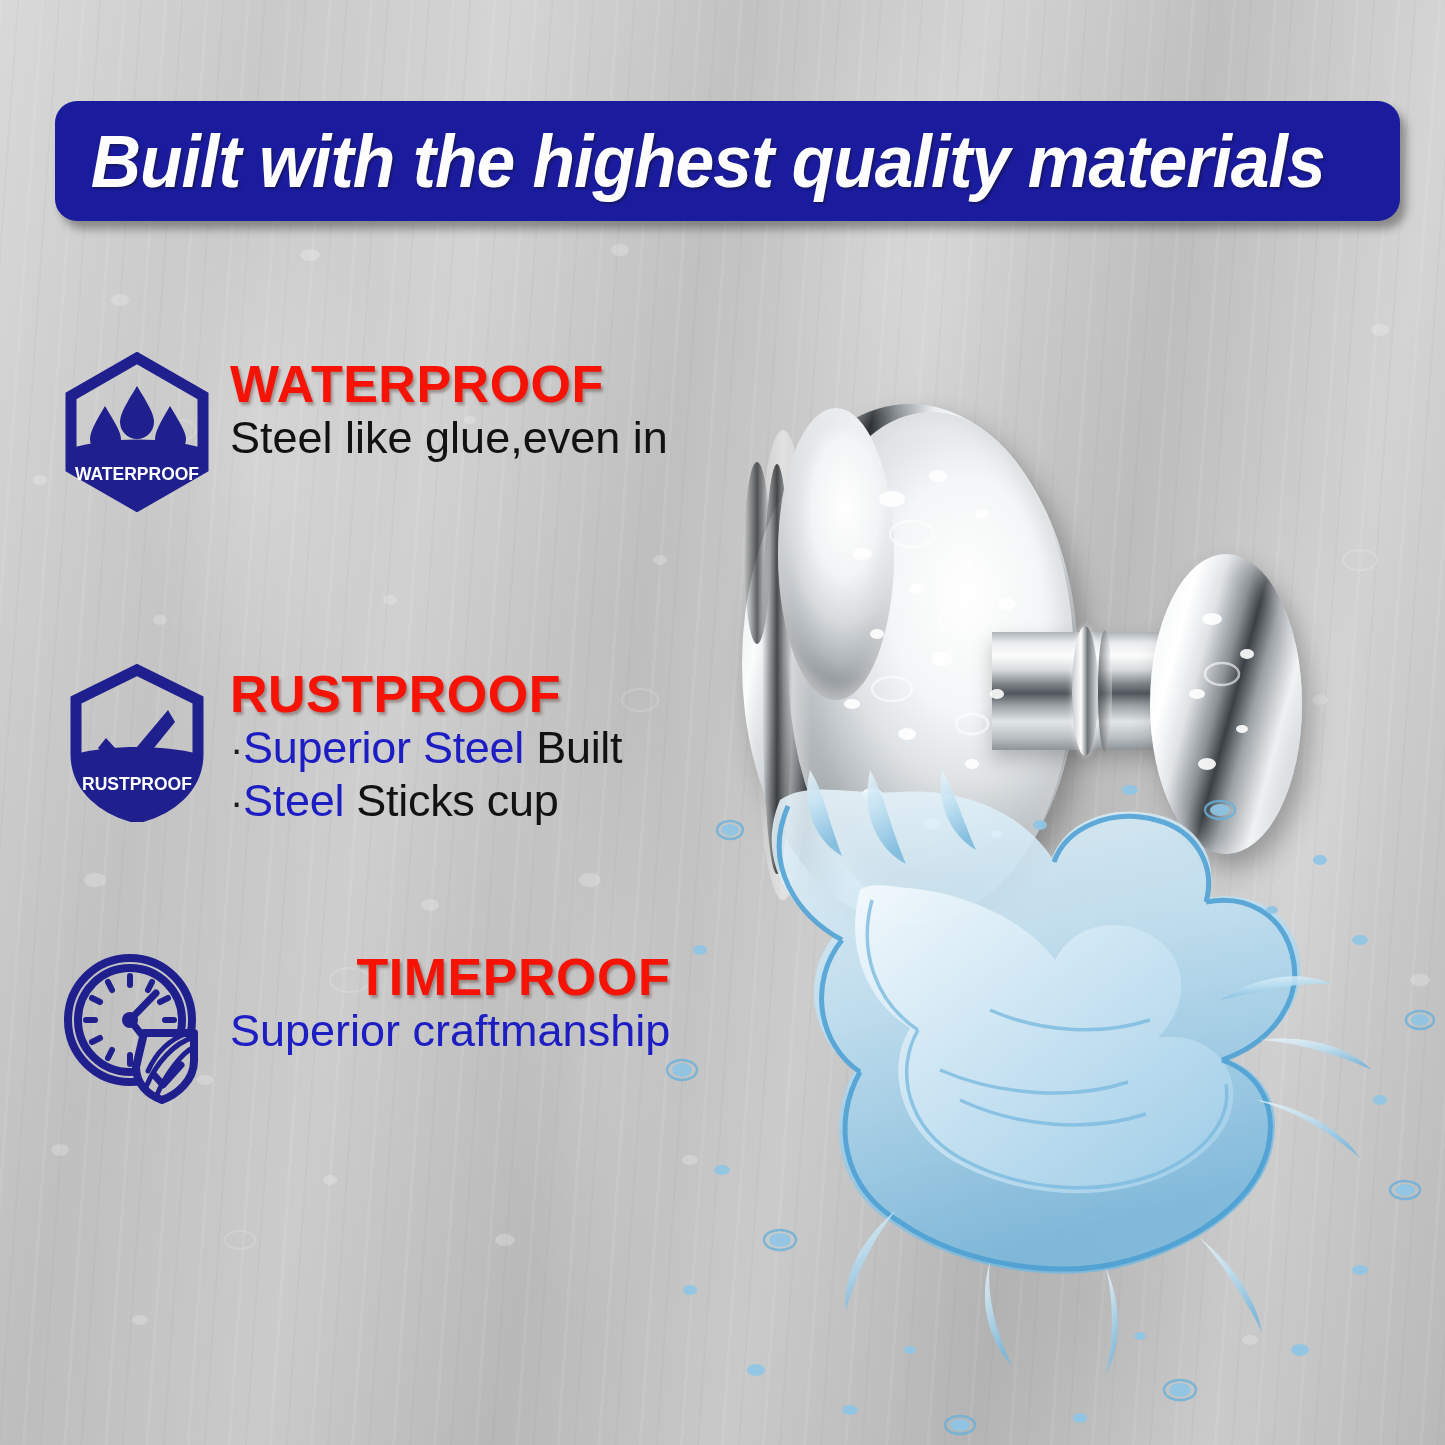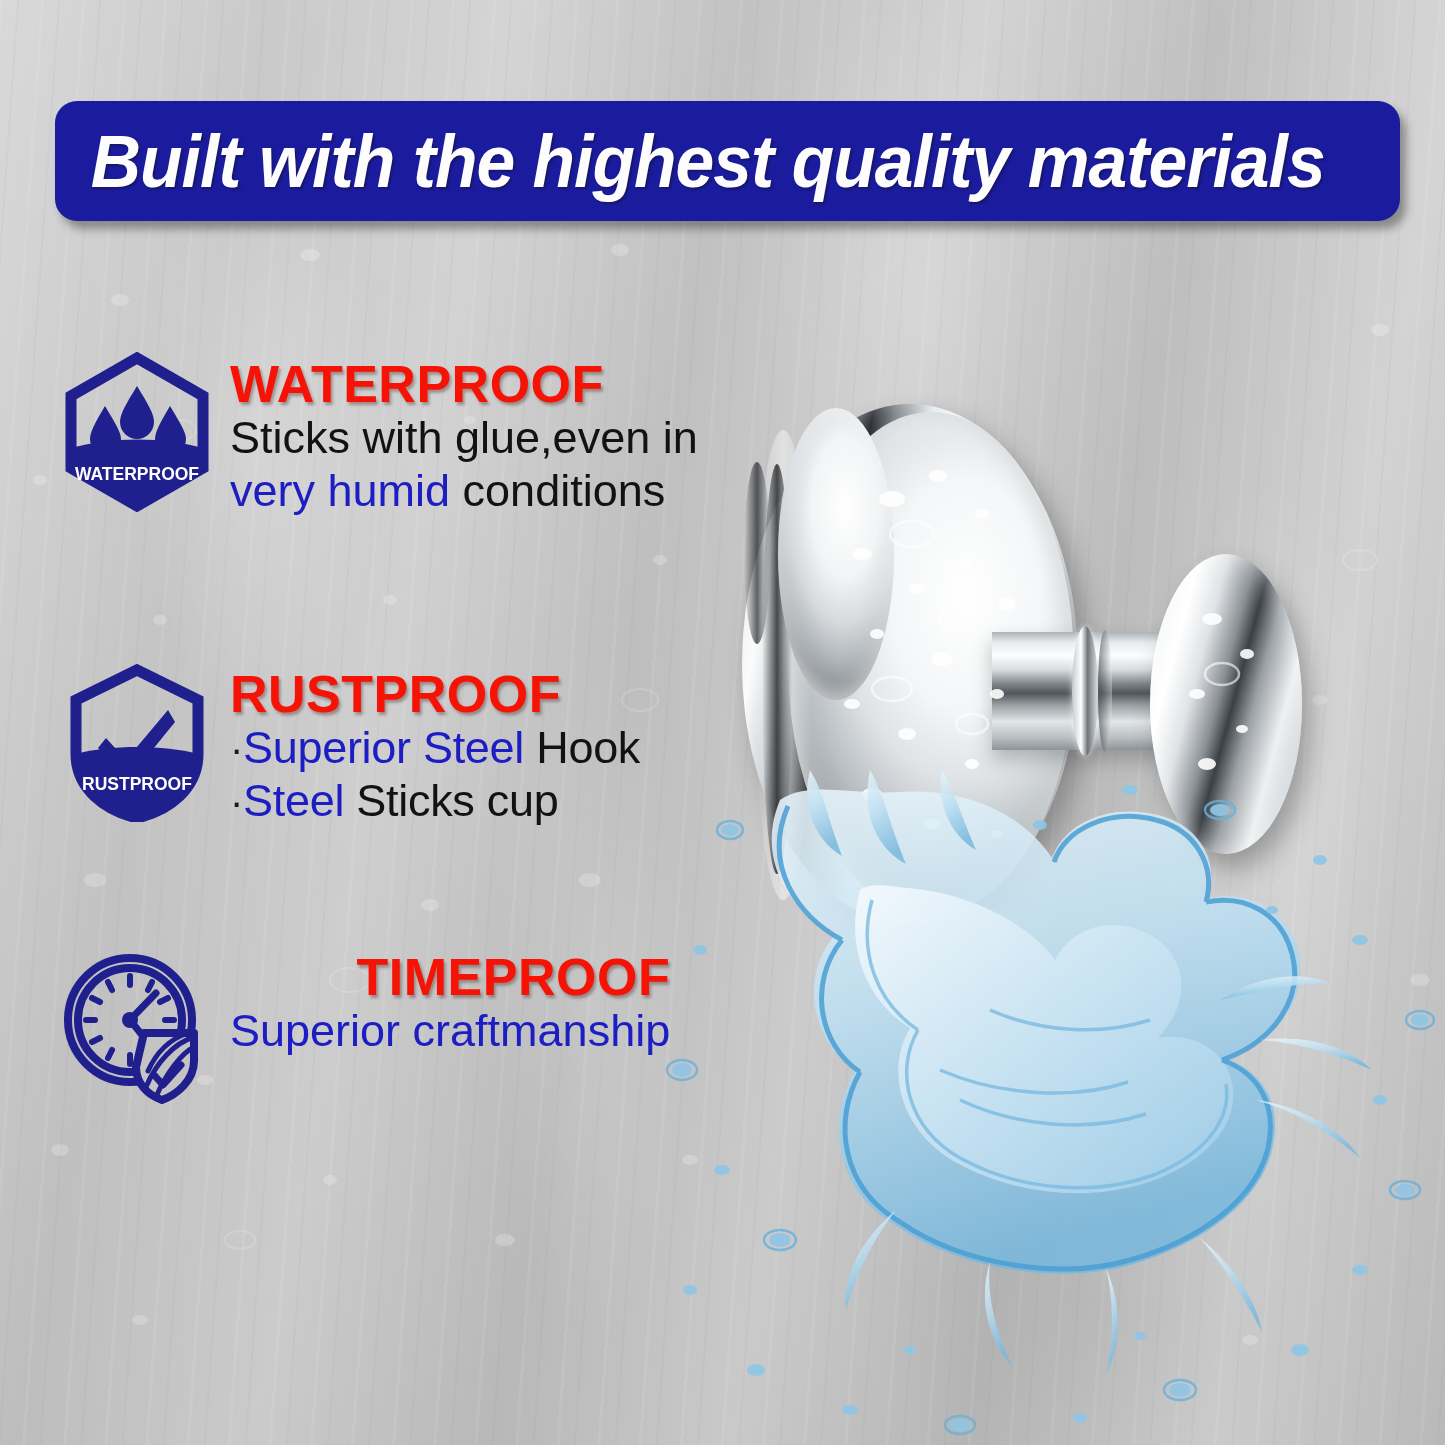--- a/index.html
+++ b/index.html
@@ -386,24 +386,21 @@
           <path d="M75 34 C 64 52, 58 62, 58 70 a17 17 0 0 0 34 0 C 92 62, 86 52, 75 34 Z"></path>
           <path d="M43 54 C 33 71, 28 80, 28 87 a15.5 15.5 0 0 0 31 0 C 59 80, 53 71, 43 54 Z"></path>
           <path d="M108 54 C 98 71, 93 80, 93 87 a15.5 15.5 0 0 0 31 0 C 124 80, 118 71, 108 54 Z"></path>
         </g>
         <text x="75" y="128" text-anchor="middle" font-family="Liberation Sans, sans-serif" font-size="17.5" font-weight="bold" fill="#ffffff" letter-spacing="0">WATERPROOF</text>
       </svg>
     </div>
     <div class="f-body">
       <div class="f-title">WATERPROOF</div>
       <div class="f-line">
-        <span>Sticks with glue,even in</span>
-      </div>
-      <div class="f-line">
-        <span class="blue">very humid</span><span> conditions</span>
+        <span>Steel like glue,even in</span>
       </div>
     </div>
   </div>
 
   <div class="feature f2">
     <div class="f-icon">
       <svg viewBox="0 0 150 160" width="150" height="160">
         <clipPath id="shclip">
           <path d="M75 8 L136 38 L136 92 C 136 126, 108 148, 75 156 C 42 148, 14 126, 14 92 L14 38 Z"></path>
         </clipPath>
@@ -411,21 +408,21 @@
         <g clip-path="url(#shclip)">
           <path d="M-8 100 C 28 80, 122 80, 158 100 L158 172 L-8 172 Z" fill="#1f1f8e"></path>
         </g>
         <path d="M44 76 L64 98 L106 48 L113 60 L66 118 L36 86 Z" fill="#1f1f8e"></path>
         <text x="75" y="128" text-anchor="middle" font-family="Liberation Sans, sans-serif" font-size="17.5" font-weight="bold" fill="#ffffff">RUSTPROOF</text>
       </svg>
     </div>
     <div class="f-body">
       <div class="f-title">RUSTPROOF</div>
       <div class="f-line tight">
-        <span class="bullet">·</span><span class="blue">Superior Steel</span><span> Hook</span>
+        <span class="bullet">·</span><span class="blue">Superior Steel</span><span> Built</span>
       </div>
       <div class="f-line tight">
         <span class="bullet">·</span><span class="blue">Steel</span><span> Sticks cup</span>
       </div>
     </div>
   </div>
 
   <div class="feature f3">
     <div class="f-icon">
       <svg viewBox="0 0 150 160" width="150" height="160">

